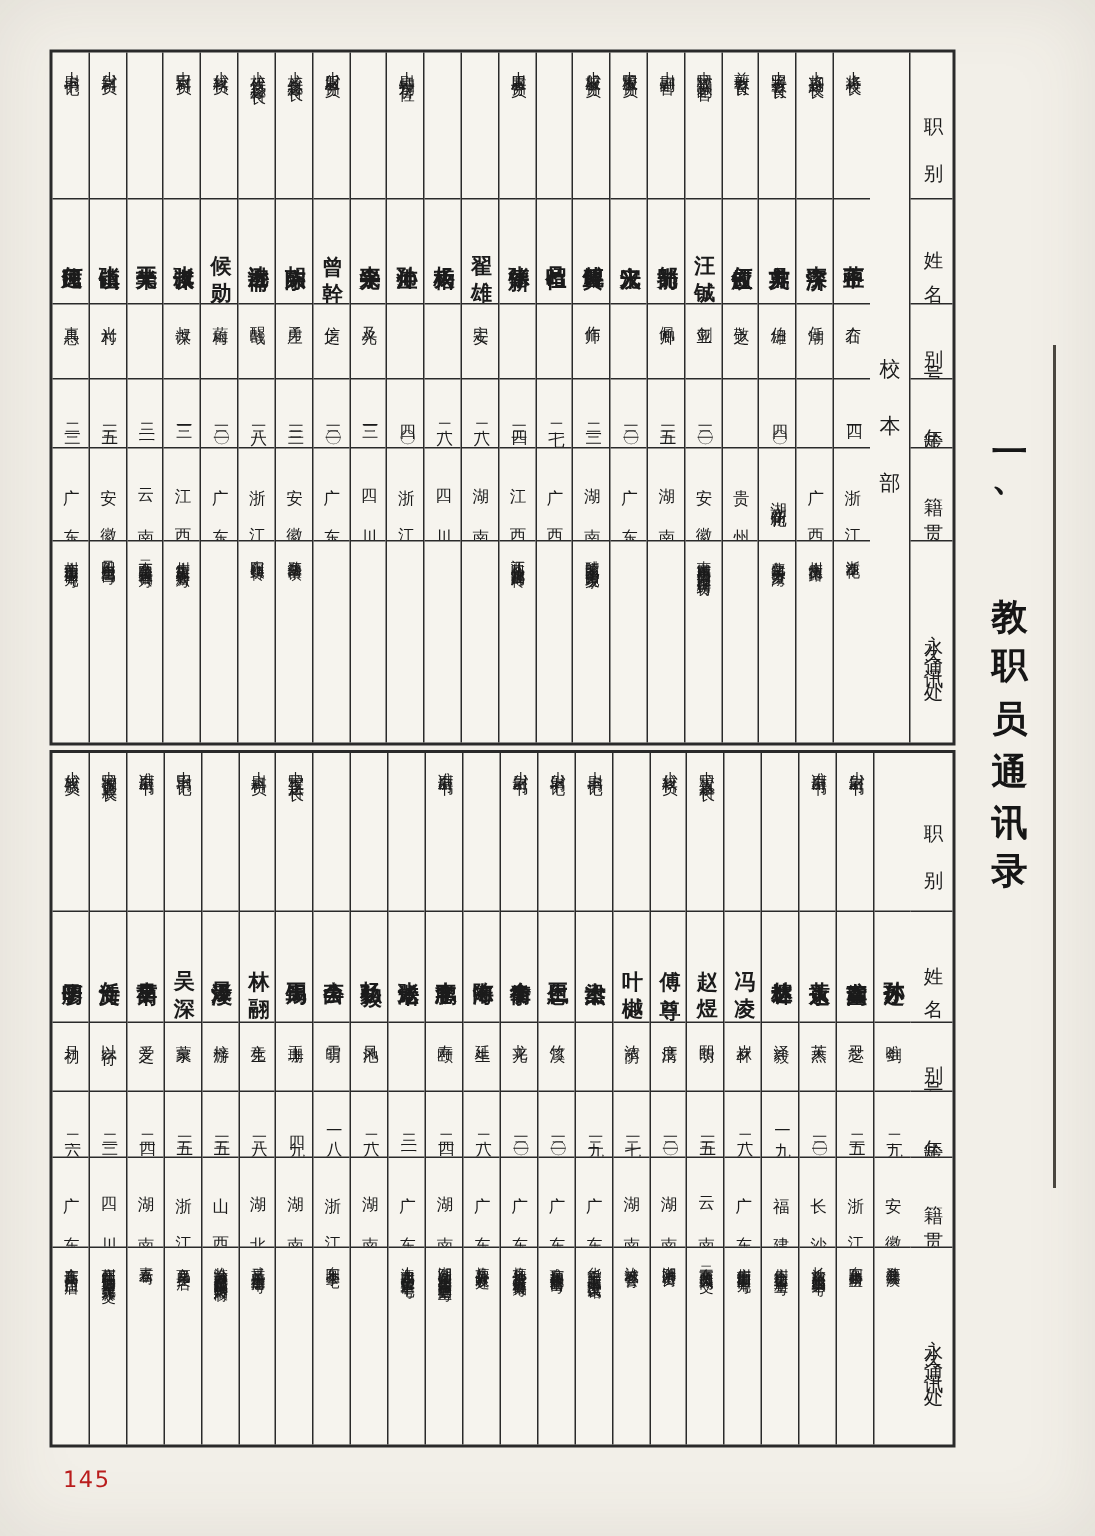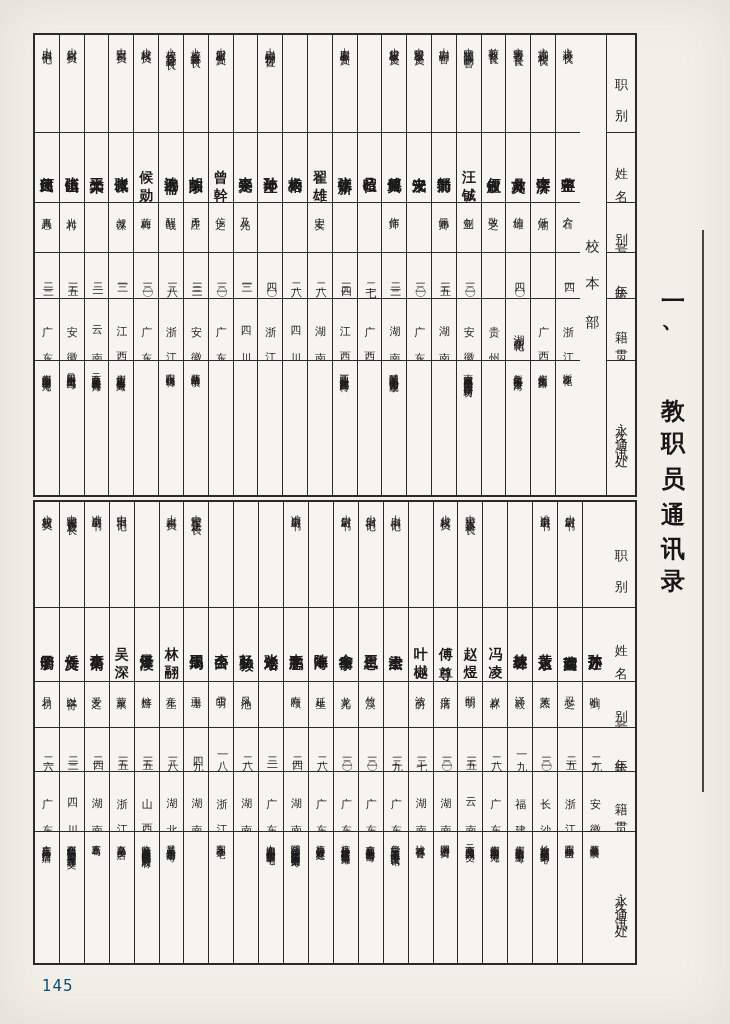--- a/index.html
+++ b/index.html
@@ -64,21 +64,21 @@
     position:absolute;left:649px;top:288px;width:40px;
     writing-mode:vertical-rl;text-orientation:upright;
     font-size:24px;font-weight:bold;letter-spacing:34px;color:#161616;
   }
   .margin-rule{
     position:absolute;left:702px;top:230px;width:2px;height:562px;
     background:#4a463f;
   }
   .page-number{
     position:absolute;left:42px;top:977px;font-size:15px;
-    font-family:"DejaVu Sans","Liberation Sans",sans-serif;color:#0c4a6e;
+    font-family:"DejaVu Sans","Liberation Sans",sans-serif;color:#b91c1c;
     letter-spacing:1px;
   }
 </style>
 </head>
 <body>
 
 <div class="page">
 
   <div class="table table-top">
     <div class="cols" id="top-cols">

